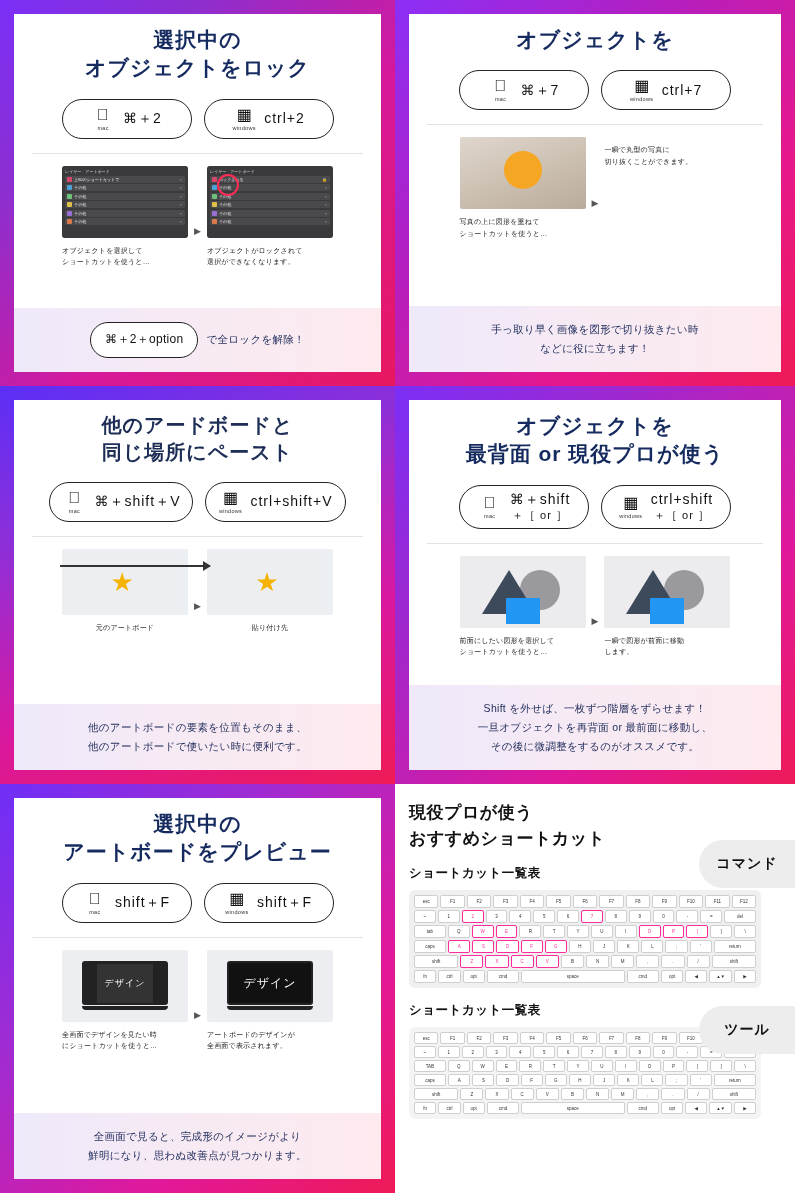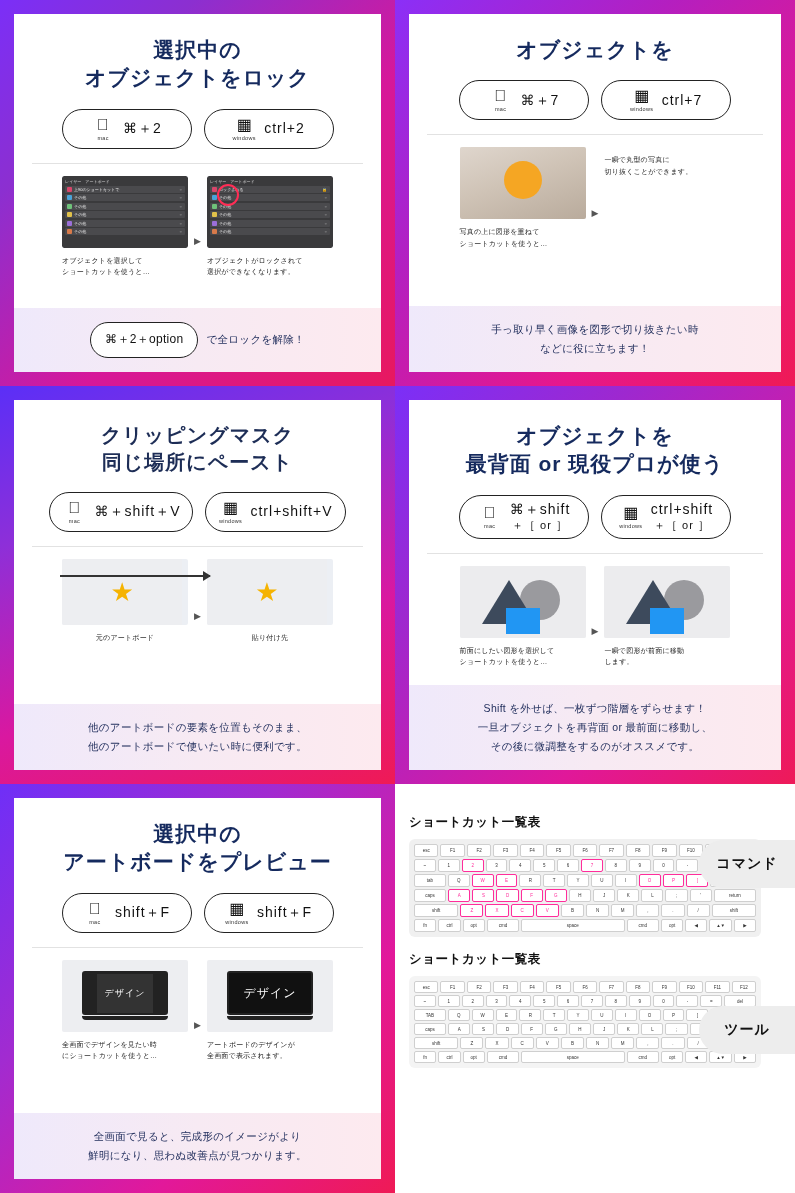--- a/index.html
+++ b/index.html
@@ -35,21 +35,21 @@
     position: relative;
     display: flex; flex-direction: column;
   }
 
   .title {
     text-align: center;
     color: #152a5e;
     font-weight: bold;
     letter-spacing: 1px;
     line-height: 1.35;
-    padding-top: 22px;
+    padding-top: 12px;
     font-size: 21px;
   }
   .title .l2 { display: block; }
 
   .keys {
     display: flex; justify-content: center; gap: 12px;
     margin-top: 16px;
   }
   .keybox {
     border: 1.5px solid #222;
@@ -319,21 +319,21 @@
         <div class="footer" style="white-space:pre-line">手っ取り早く画像を図形で切り抜きたい時
 などに役に立ちます！</div>
       </div>
     </div>
   </div>
 
   <div class="cell">
     <div class="card g3">
       <div class="inner">
         <div class="title" style="font-size:20px;color:#1d2d56">
-          <span>クリッピングマスク</span>
+          <span>他のアードボードと</span>
           <span class="l2">同じ場所にペースト</span>
         </div>
         <div class="keys">
           <div class="keybox">
             <span class="oslabel">
               <span class="glyph"></span>
                 <span class="txt">mac</span>
             </span>
             <span class="combo">⌘＋shift＋V</span>
           </div>
@@ -490,20 +490,24 @@
           </div>
         </div>
         <div class="footer" style="white-space:pre-line">全画面で見ると、完成形のイメージがより
 鮮明になり、思わぬ改善点が見つかります。</div>
       </div>
     </div>
   </div>
 
   <div class="cell">
     <div class="plain">
+      <div class="p-title">
+        <span>現役プロが使う</span><br>
+        <span>おすすめショートカット</span>
+      </div>
       <div class="badge" style="top:56px">コマンド</div>
 
       <div class="p-sub">ショートカット一覧表</div>
 
       <div class="kbd">
         <div class="krow">
           <div class="key">esc</div>
           <div class="key">F1</div>
           <div class="key">F2</div>
           <div class="key">F3</div>

